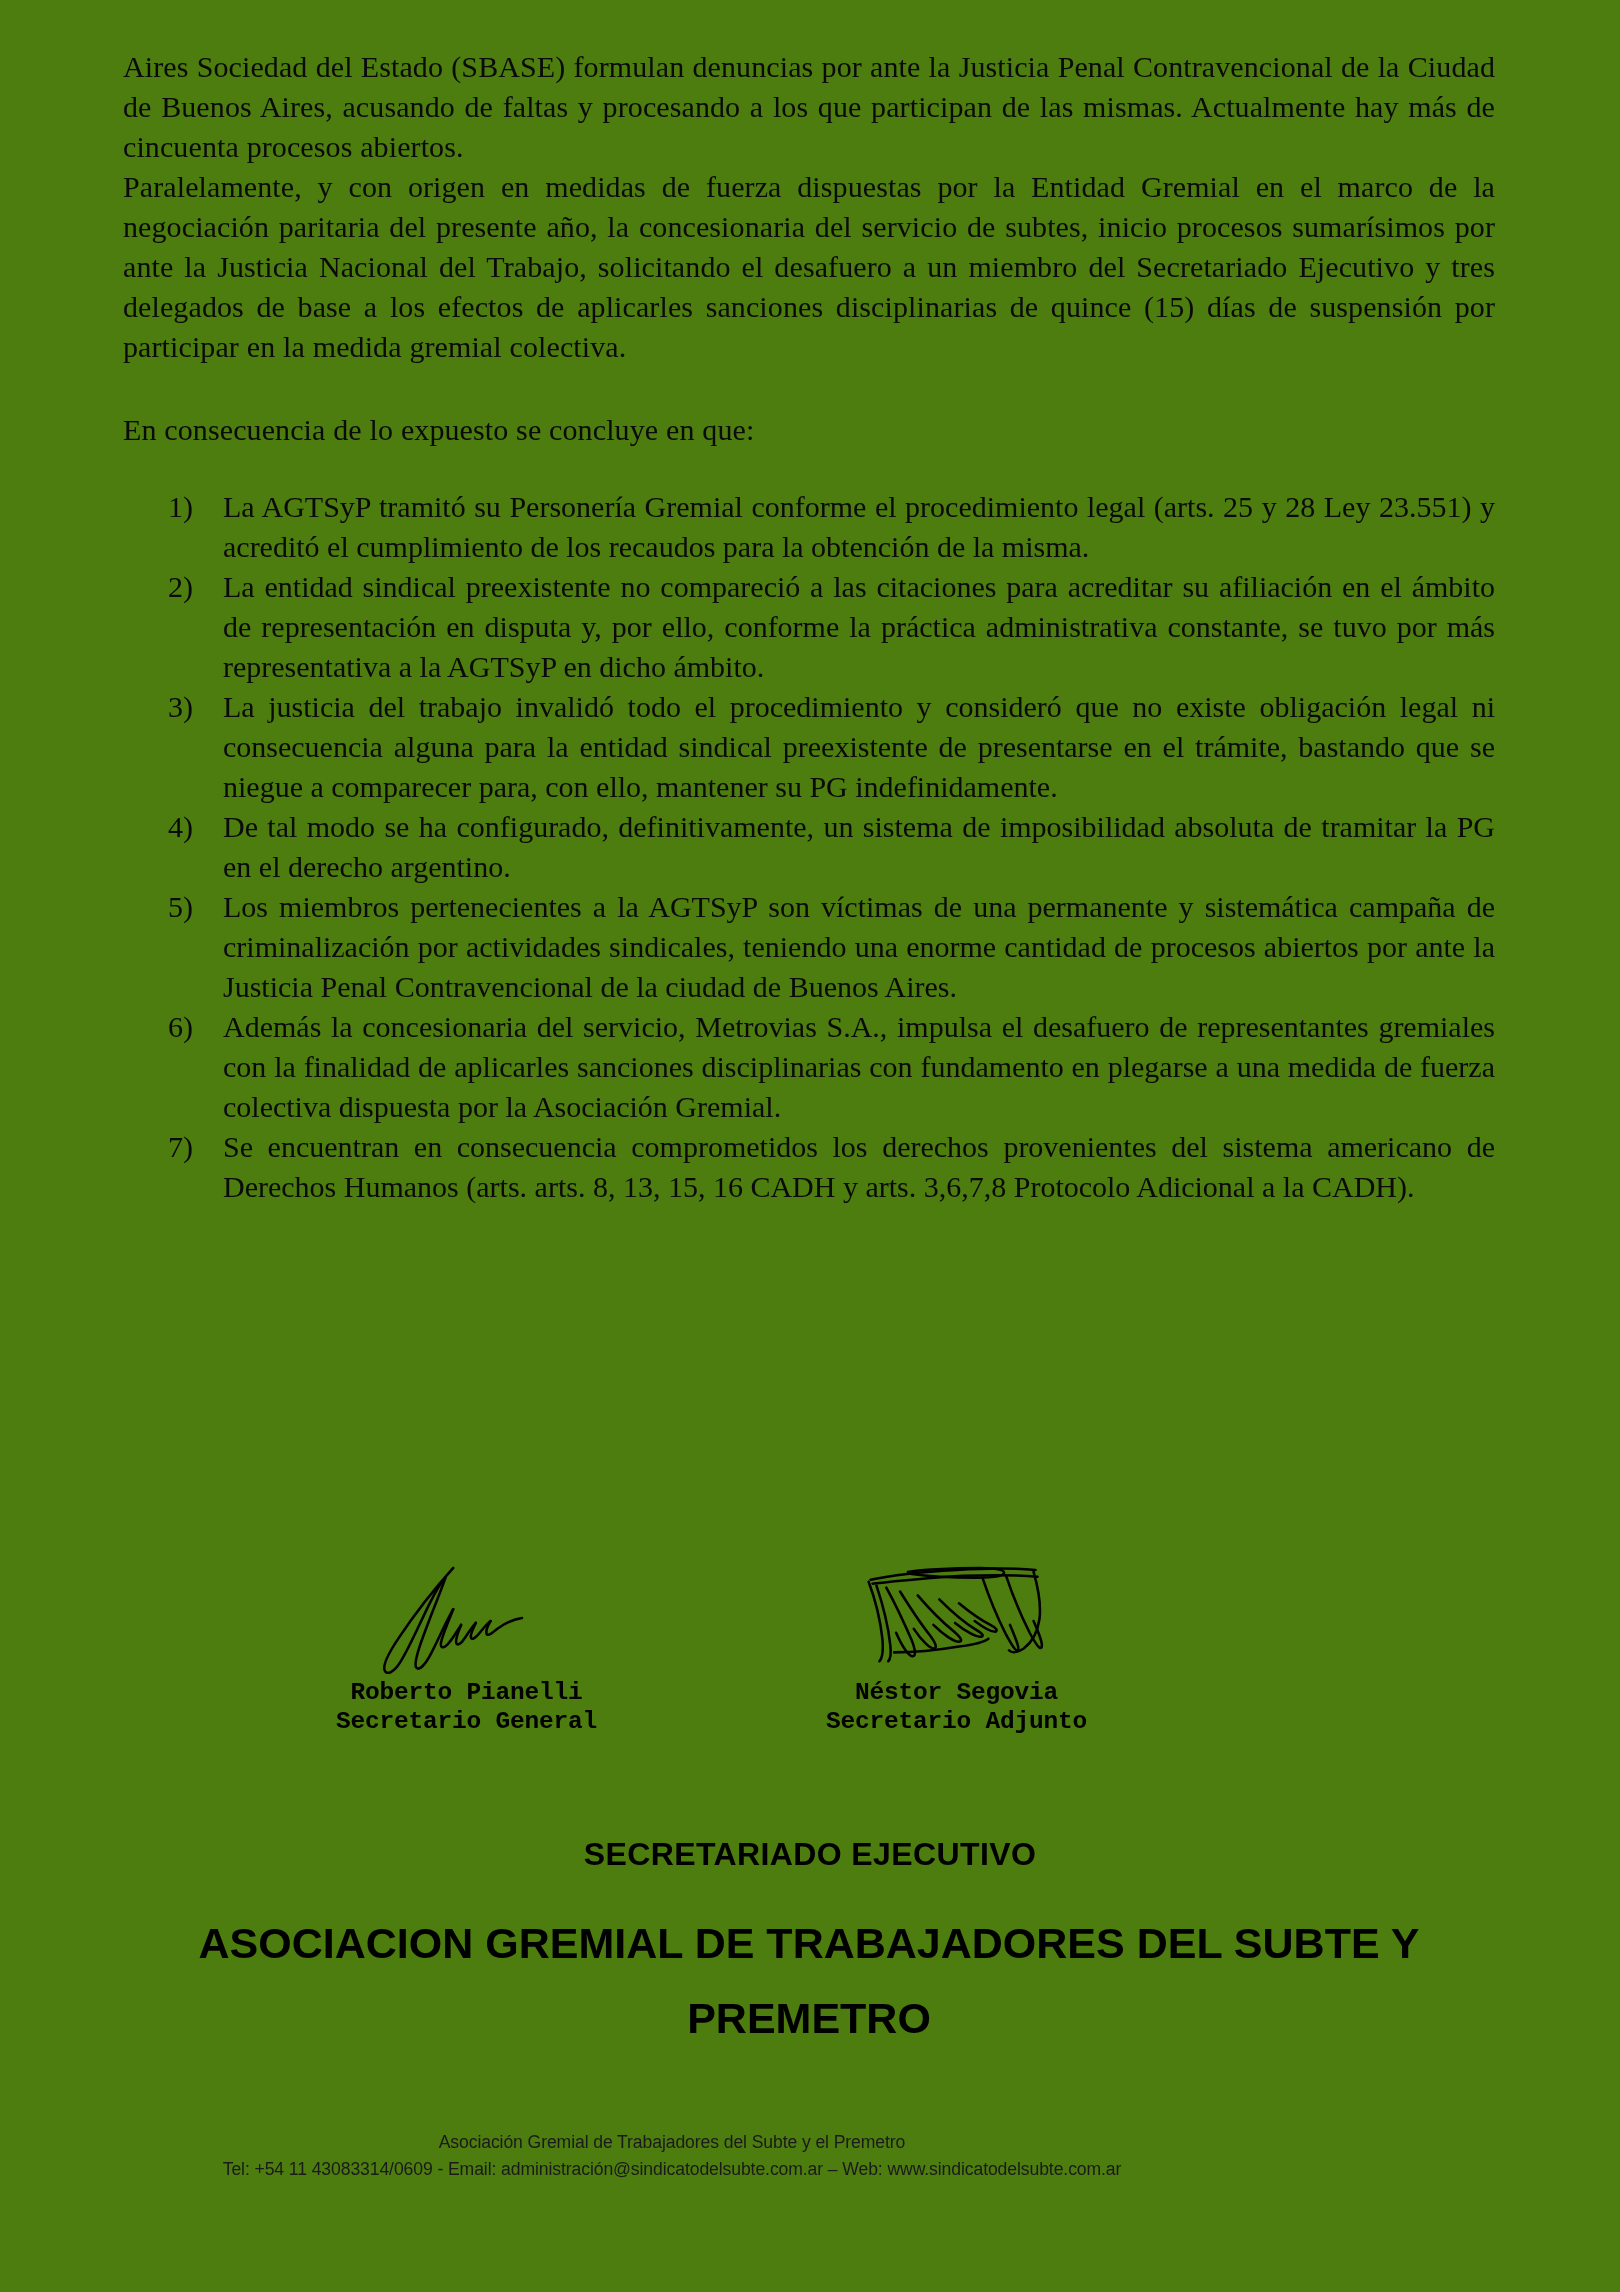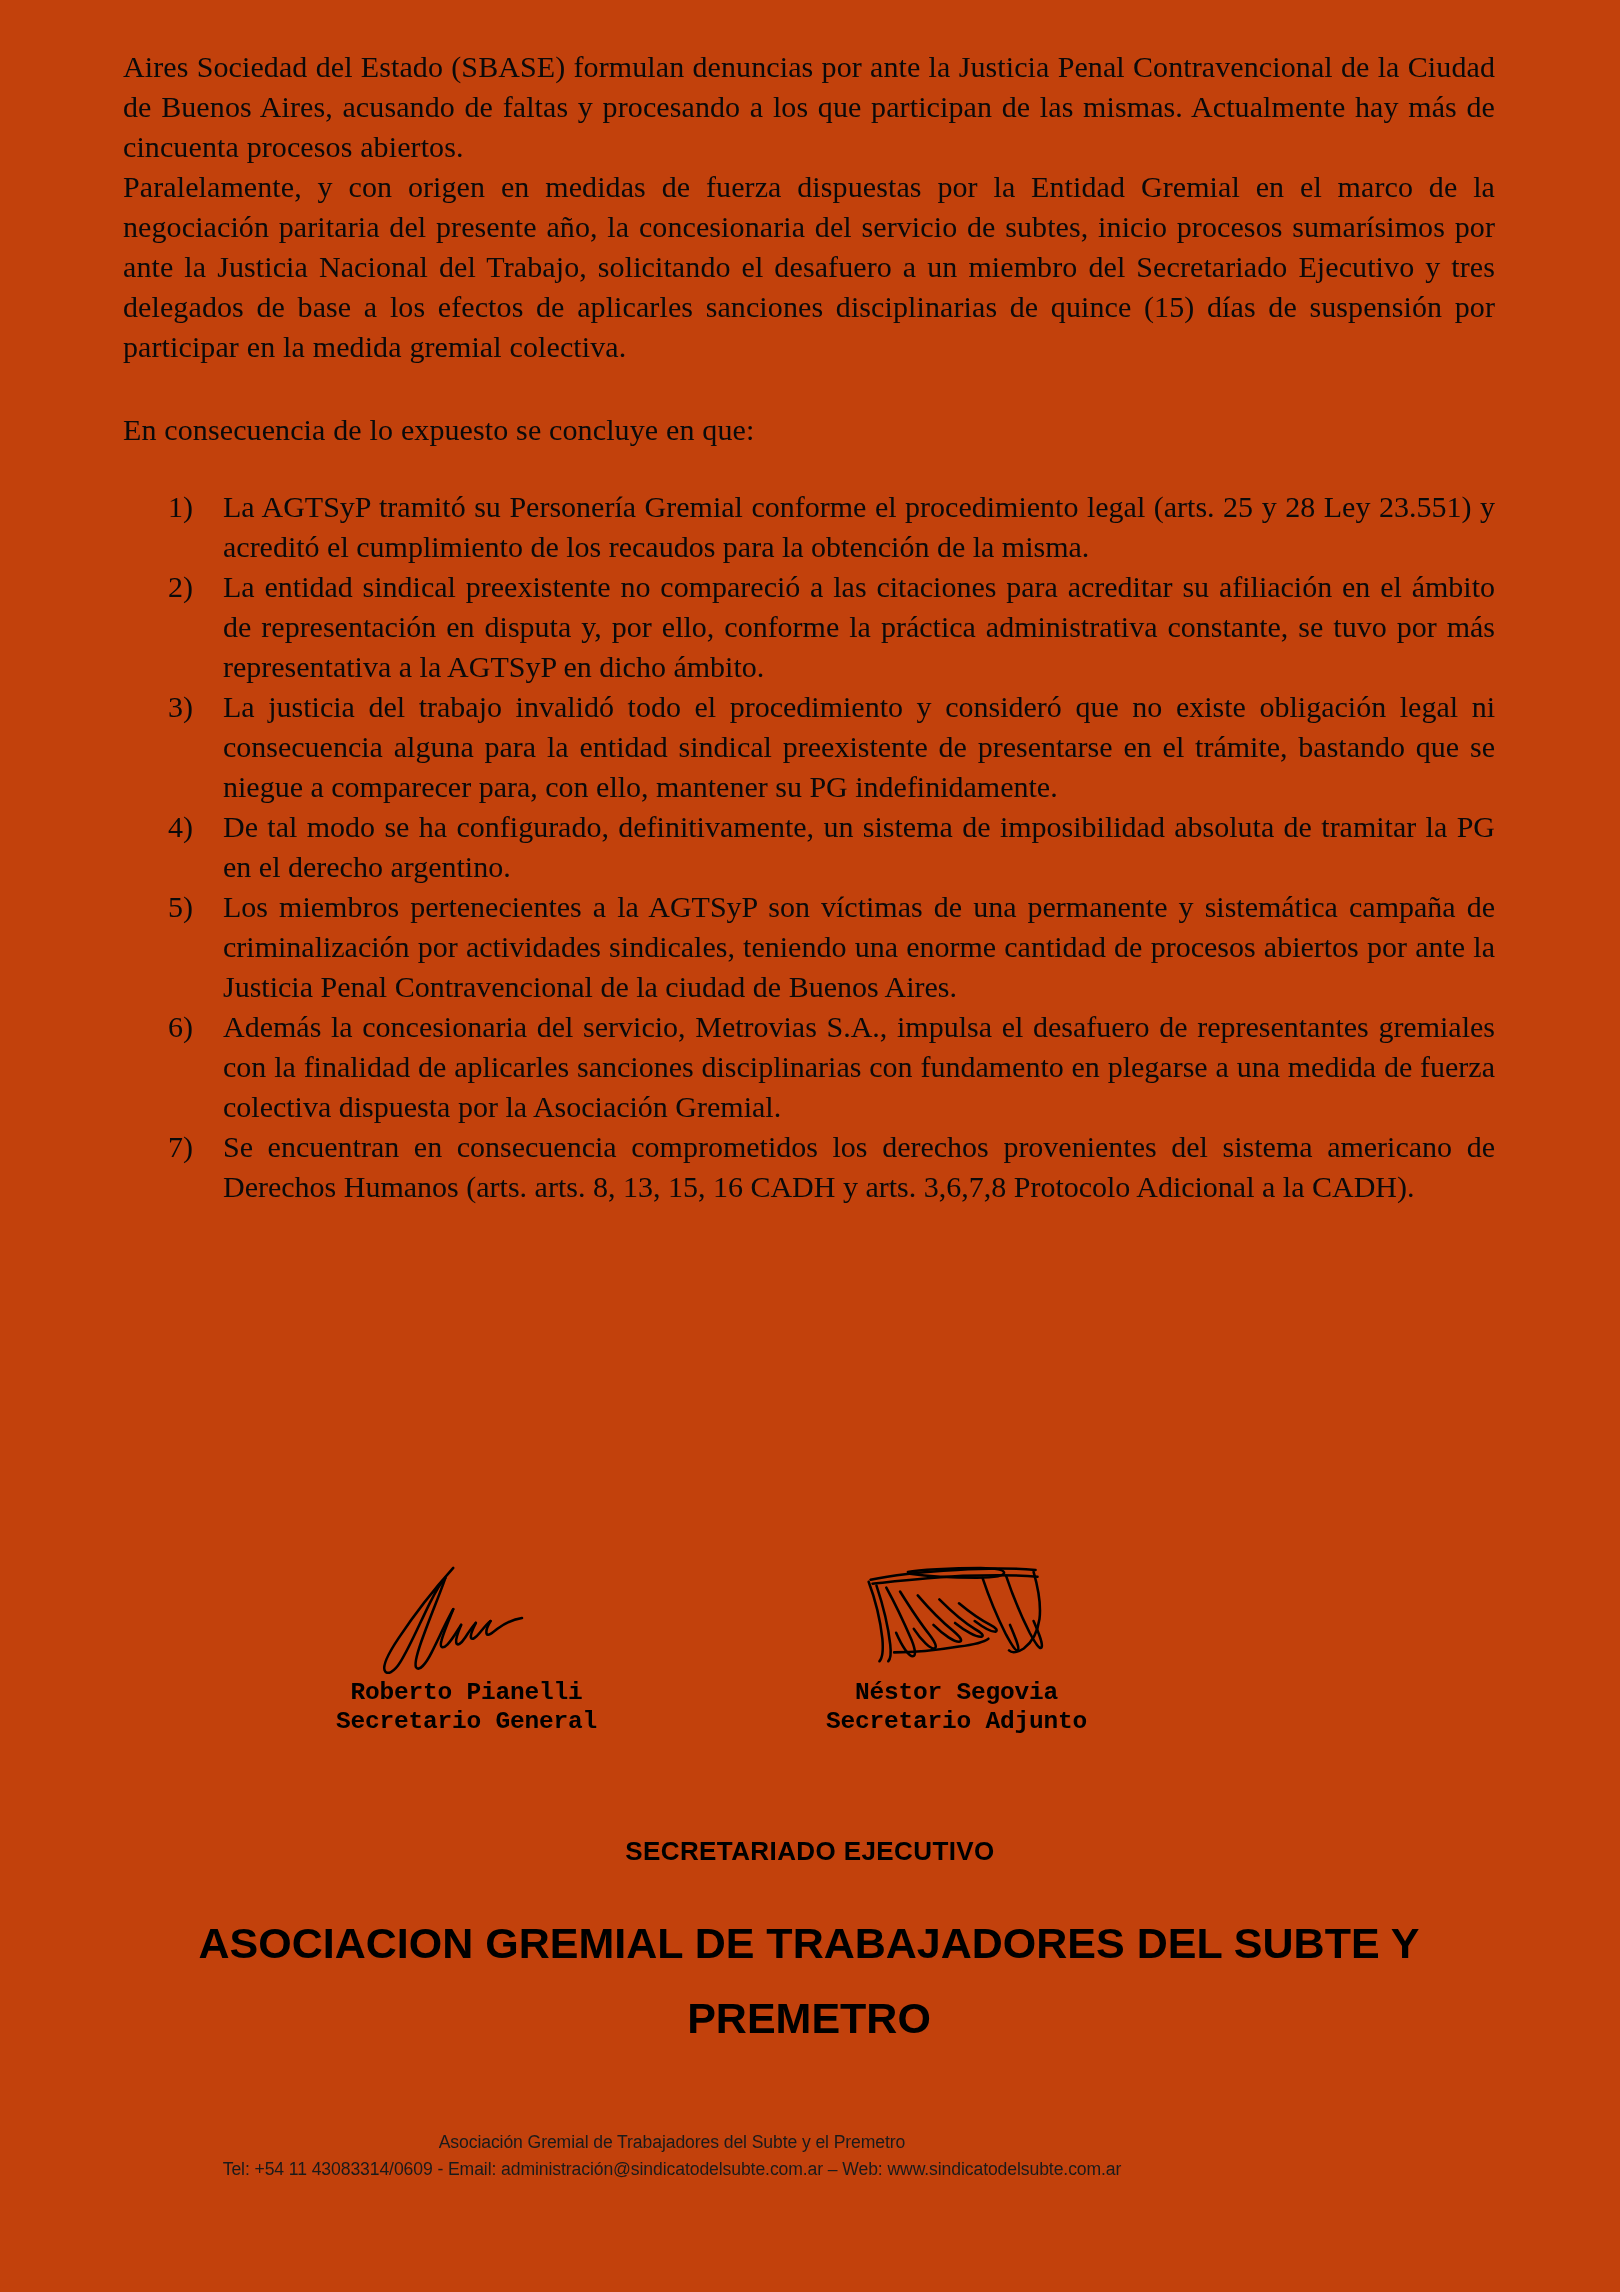--- a/index.html
+++ b/index.html
@@ -5,21 +5,21 @@
 <style>
   html, body {
     margin: 0;
     padding: 0;
     background: #ffffff;
   }
   .page {
     position: relative;
     width: 1620px;
     height: 2293px;
-    background: #c2410c;
+    background: #4d7c0f;
     margin: 0 auto;
     overflow: hidden;
     font-family: "Liberation Serif", "DejaVu Serif", serif;
     color: #0a0a0a;
   }
 
   
   .body-block {
     position: absolute;
     left: 123px;
@@ -109,21 +109,21 @@
 
   
   .heading-exec {
     position: absolute;
     left: 0;
     top: 1836px;
     width: 1620px;
     text-align: center;
     font-family: "Liberation Sans", "DejaVu Sans", sans-serif;
     font-weight: bold;
-    font-size: 26px;
+    font-size: 32px;
     letter-spacing: 0.4px;
     color: #000;
   }
   .heading-org {
     position: absolute;
     left: 123px;
     top: 1906px;
     width: 1372px;
     text-align: center;
     font-family: "Liberation Sans", "DejaVu Sans", sans-serif;

